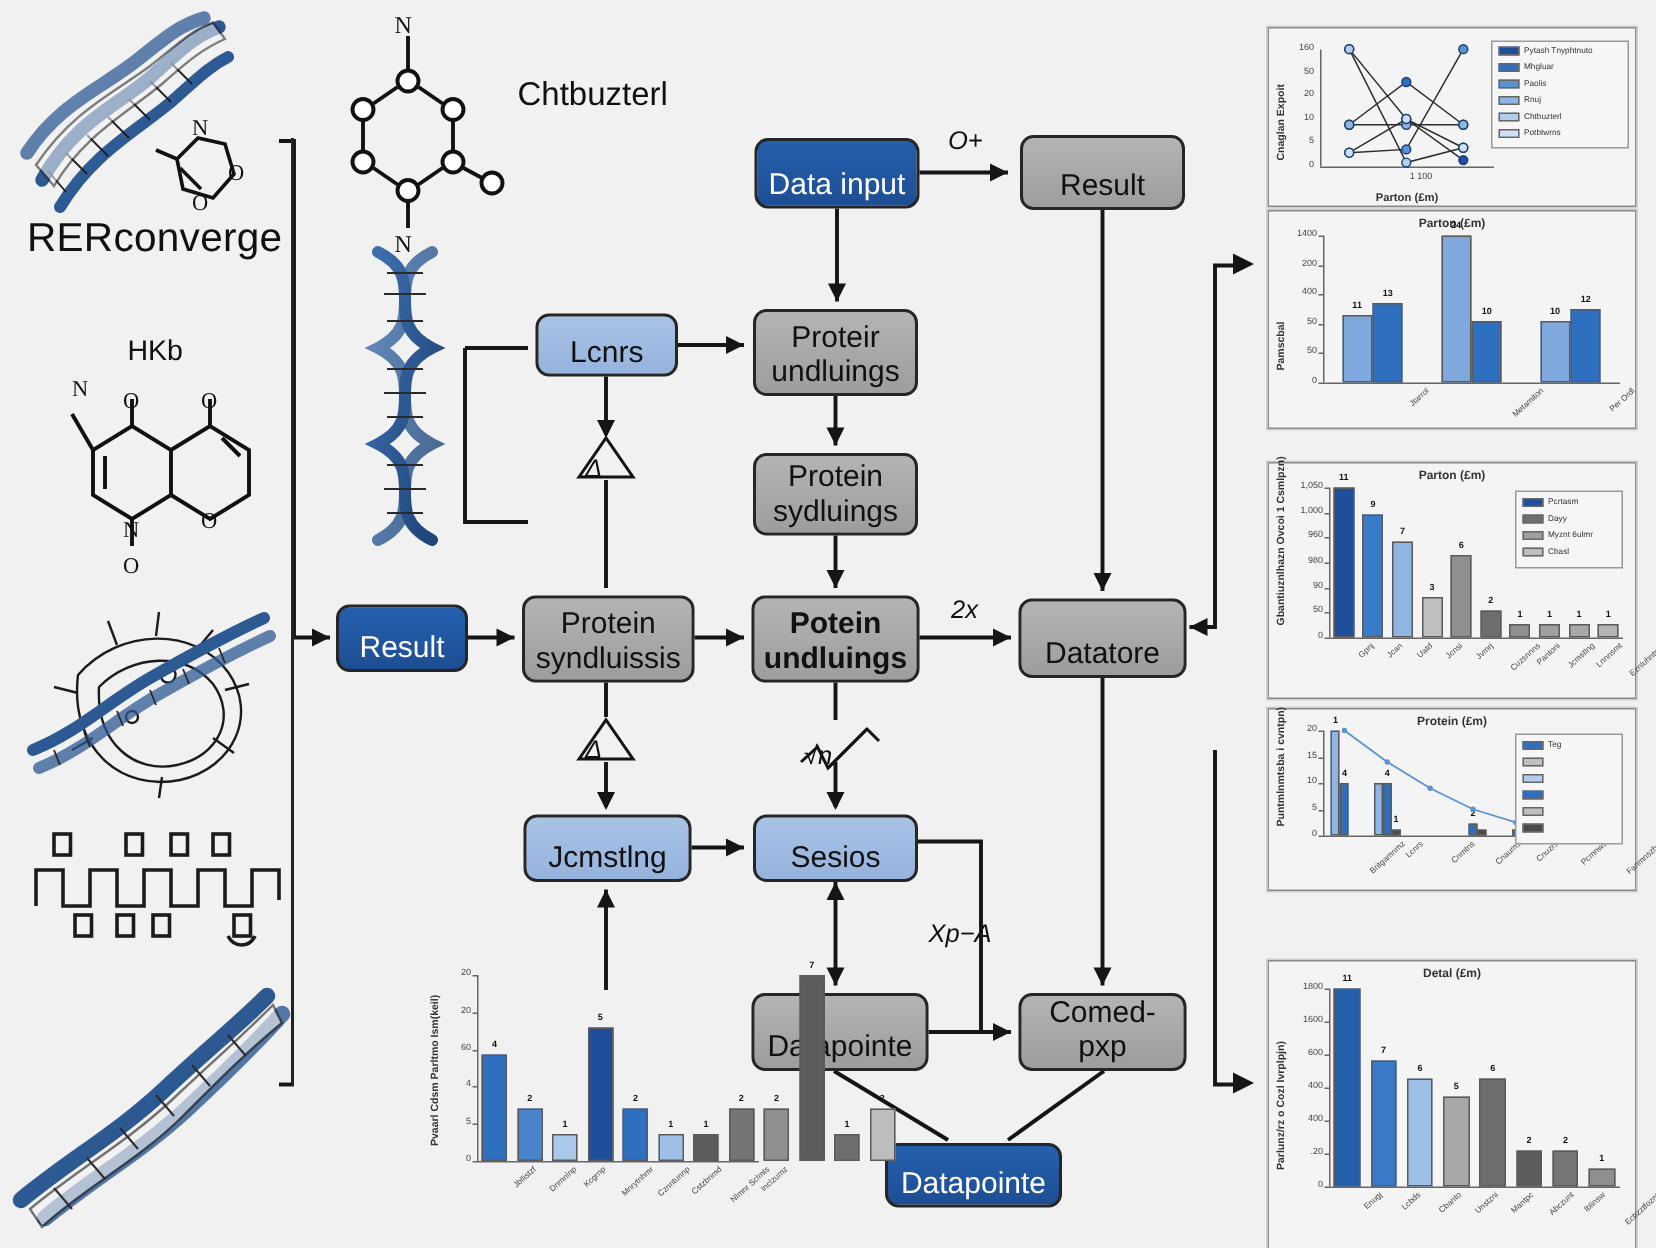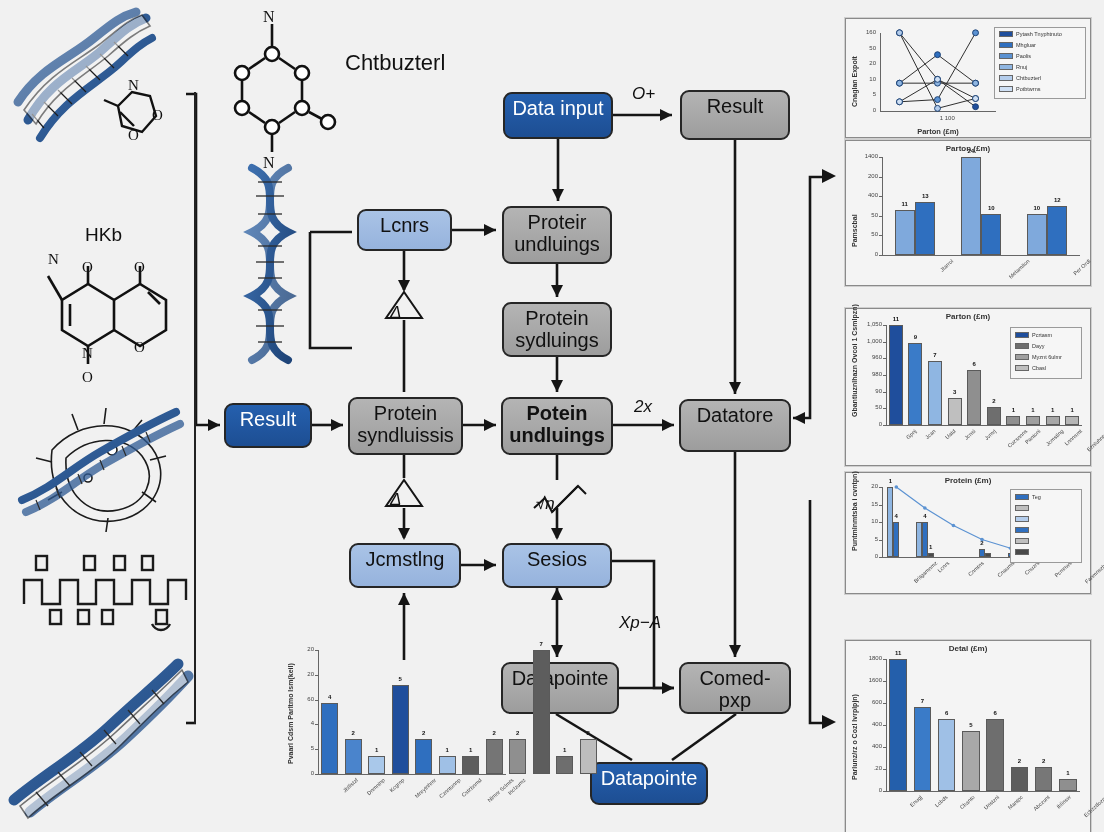--- a/index.html
+++ b/index.html
@@ -15,21 +15,21 @@
 
   
   .free-label { position:absolute; color:#111; white-space:nowrap; }
   .lbl-rer { left:18px; top:143px; font-size:27px; letter-spacing:.2px; }
   .lbl-hkb { left:85px; top:224px; font-size:19px; }
   .lbl-title { left:345px; top:50px; font-size:22px; }
 
   
   .node {
     position:absolute; border:2px solid #262626; border-radius:9px;
-    display:flex; align-items:flex-start; justify-content:center;
+    display:flex; align-items:flex-end; justify-content:center;
     text-align:center; line-height:1.12; font-size:20px; color:#111;
     padding:3px 6px;
   }
   .node.gray  { background:linear-gradient(180deg,#b4b4b4,#9d9d9d); }
   .node.blue  { background:linear-gradient(180deg,#2560ae,#1d4e93); color:#fff; }
   .node.lblue { background:linear-gradient(180deg,#a9c3e6,#96b3dd); }
 
   
   svg.wires { position:absolute; inset:0; width:1104px; height:832px; pointer-events:none; }
 
@@ -278,20 +278,21 @@
     <g stroke="#151515" stroke-width="2" fill="none">
       <path d="M386,318 L404,292 L422,318 Z"></path>
       <path d="M386,506 L404,480 L422,506 Z"></path>
       <path d="M534,508 L545,498 L552,512 L578,486"></path>
       <path d="M552,512 L578,486 L586,494"></path>
     </g>
   </svg>
 
   <div class="divider" style="left:194px; top:92px; width:2px; height:632px;"></div>
 
+  <div class="free-label lbl-rer">RERconverge</div>
   <div class="free-label lbl-hkb">HKb</div>
   <div class="free-label lbl-title">Chtbuzterl</div>
 
   <div id="flow-nodes">
       <div class="node blue" style="left: 503px; top: 92px; width: 110px; height: 47px;">
         <span style="white-space: pre-line;">Data input</span>
       </div>
       <div class="node gray" style="left: 680px; top: 90px; width: 110px; height: 50px;">
         <span style="white-space: pre-line;">Result</span>
       </div>

